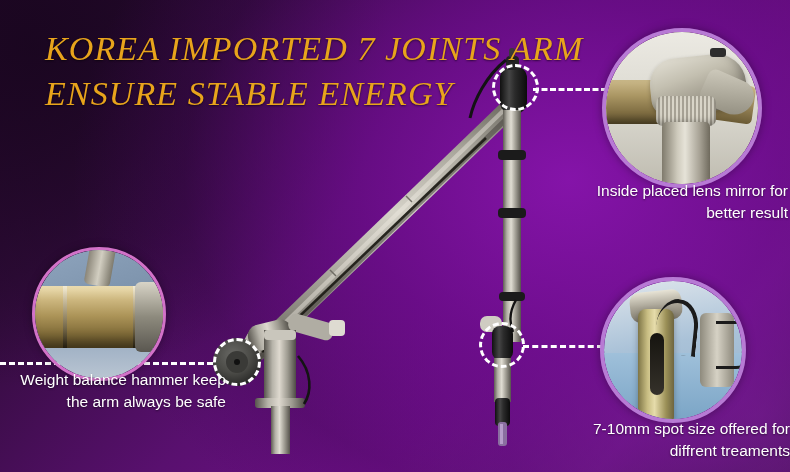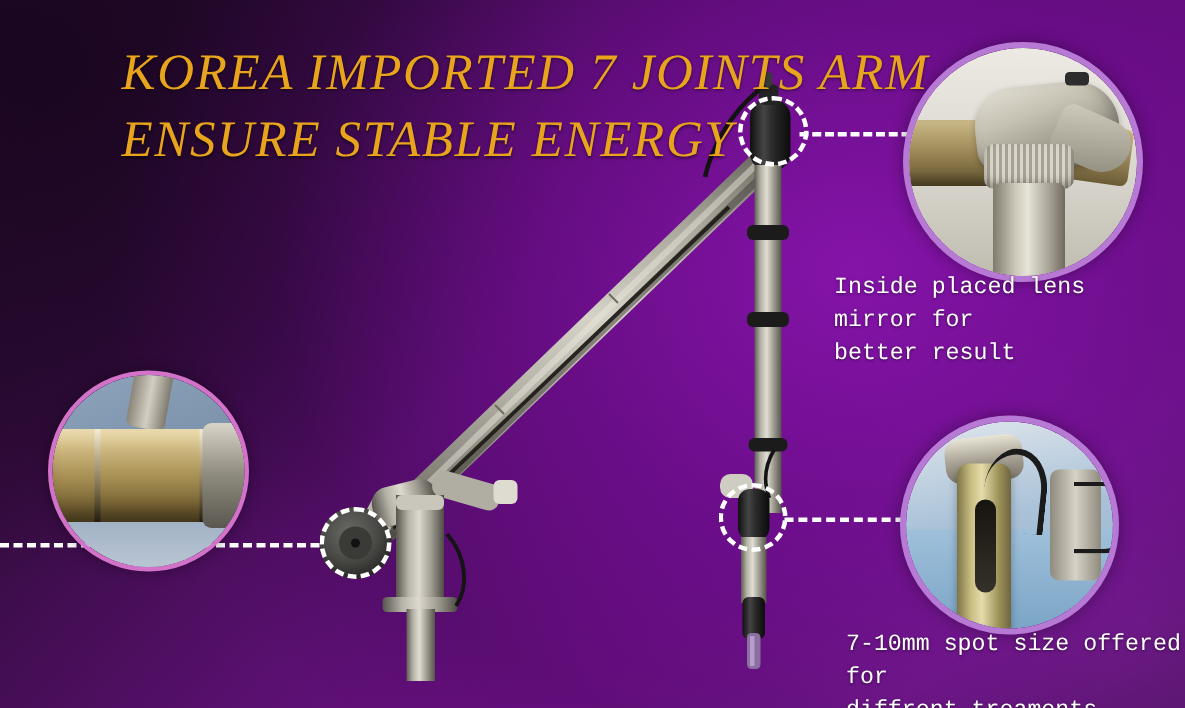--- a/index.html
+++ b/index.html
@@ -26,21 +26,20 @@
     top:26px;
     width:560px;
     font-family:"Liberation Serif", serif;
     font-style:italic;
     font-size:34px;
     line-height:45px;
     letter-spacing:1.1px;
     color:#e8a41c;
     text-shadow:0 1px 2px rgba(0,0,0,0.55);
     white-space:pre-line;
-    margin-left:36px;
   }
 
   
   .inset {
     position:absolute;
     border-radius:50%;
     overflow:hidden;
   }
   .inset .photo {
     position:absolute;
@@ -139,24 +138,23 @@
   #leader-top    { left:533px; top:88px;  width:74px; }
   #leader-weight { left:0px;   top:362px; width:213px; }
   #leader-tip    { left:523px; top:345px; width:80px; }
 
   
   .caption {
     position:absolute;
     color:#ffffff;
     font-size:15.5px;
     line-height:22px;
-    text-align:left;
+    text-align:right;
     text-shadow:0 1px 2px rgba(0,0,0,0.5);
     white-space:pre-line;
-    font-family:Liberation Mono, monospace;
   }
   #cap-lens   { left:556px; top:180px; width:232px; }
   #cap-weight { left:4px;   top:369px; width:222px; }
   #cap-spot   { left:564px; top:418px; width:226px; }
 </style>
 </head>
 <body>
 
 <div id="banner">
 
@@ -295,16 +293,18 @@
       <div class="slot"></div>
       <div class="cable1"></div>
     </div>
   </div>
 
   <div id="title">KOREA IMPORTED 7 JOINTS ARM
 ENSURE STABLE ENERGY</div>
 
   <div class="caption" id="cap-lens">Inside placed lens mirror for
 better result</div>
+  <div class="caption" id="cap-weight">Weight balance hammer keep
+the arm always be safe</div>
   <div class="caption" id="cap-spot">7-10mm spot size offered for
 diffrent treaments</div>
 
 </div>
 
 </body></html>

